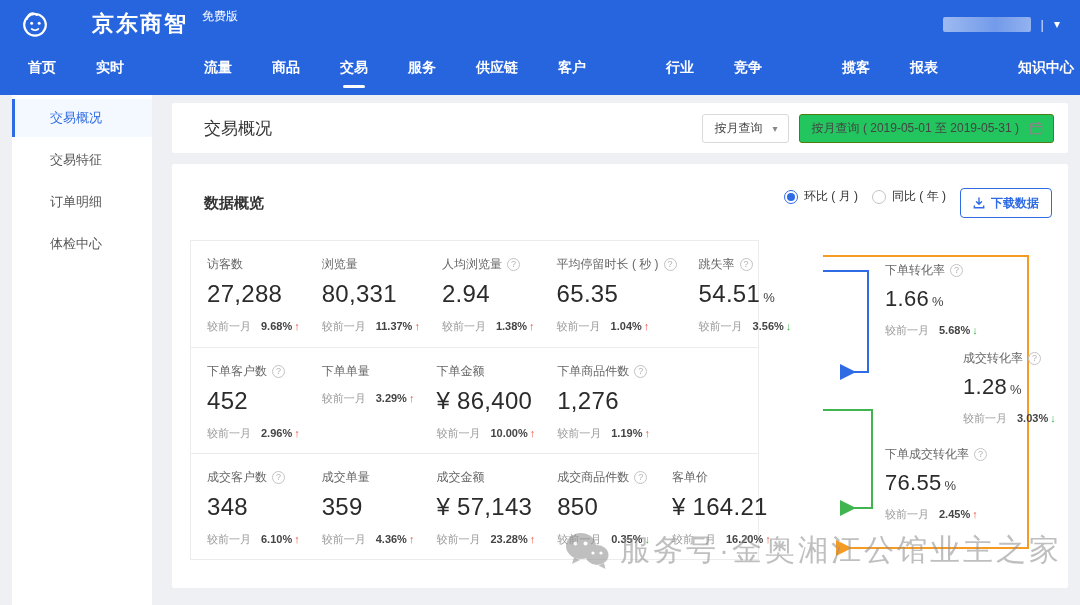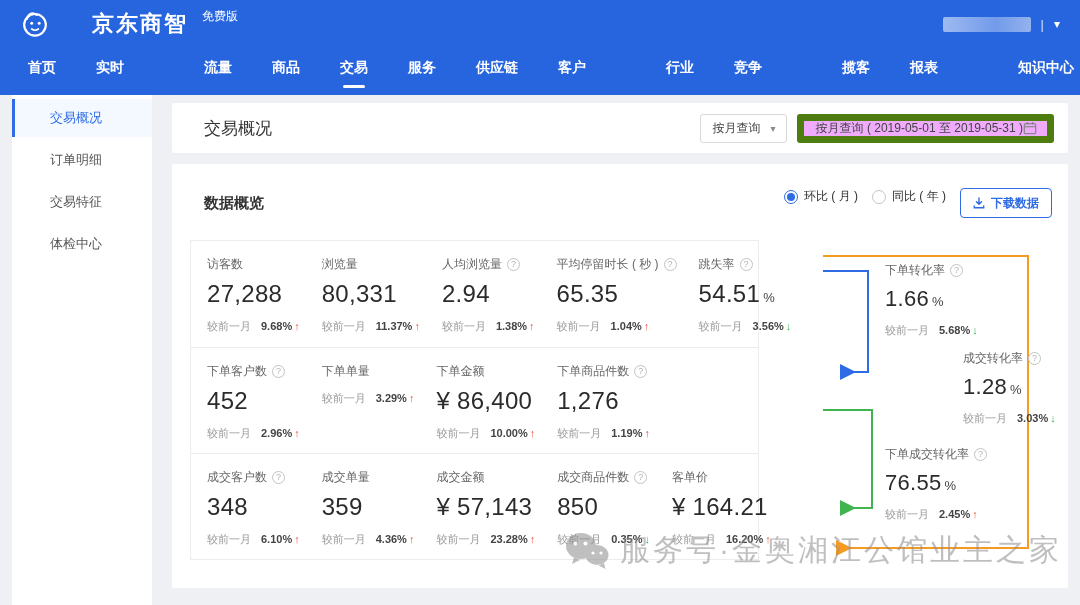--- a/index.html
+++ b/index.html
@@ -32,21 +32,21 @@
   .sb-item.active { color:#2e6be5; background:#f4f8ff; }
   .sb-item.active::before { content:""; position:absolute; left:0; top:0; bottom:0; width:3px; background:#2e6be5; }
 
   
   .main { position:absolute; left:172px; top:103px; width:896px; }
   .titlebar { height:50px; background:#fff; border-radius:2px; display:flex; align-items:center; padding:0 14px 0 32px; }
   .page-title { font-size:17px; color:#333; }
   .tb-right { margin-left:auto; display:flex; align-items:center; gap:10px; }
   .select { display:flex; align-items:center; gap:10px; height:29px; padding:0 10px 0 12px; border:1px solid #d9d9d9; border-radius:3px; font-size:12px; color:#444; background:#fff; cursor:pointer; }
   .select .caret { font-size:10px; color:#888; }
-  .datebox { display:flex; align-items:center; height:29px; padding:0 10px 0 12px; border:7px solid #4d7c0f; border-radius:3px; font-size:12px; color:#444; background:#f0abfc; cursor:pointer; }
+  .datebox { display:flex; align-items:center; gap:10px; height:29px; padding:0 10px 0 12px; border:1px solid #4d7c0f; border-radius:3px; font-size:12px; color:#444; background:#22c55e; cursor:pointer; }
 
   .card { position:absolute; left:0; top:61px; width:896px; height:424px; background:#fff; border-radius:2px; }
 
   .section-head { position:absolute; left:32px; right:16px; top:24px; display:flex; align-items:center; }
   .section-title { font-size:15px; color:#333; font-weight:700; }
   .sh-right { margin-left:auto; display:flex; align-items:flex-start; gap:14px; }
   .radio { display:flex; align-items:center; gap:6px; font-size:12px; color:#333; cursor:pointer; }
   .rdot { width:14px; height:14px; border-radius:50%; border:1px solid #c4c4c4; background:#fff; position:relative; }
   .radio.checked .rdot { border-color:#2e6be5; }
   .radio.checked .rdot::after { content:""; position:absolute; left:2px; top:2px; width:8px; height:8px; border-radius:50%; background:#2e6be5; }
@@ -117,22 +117,22 @@
     <i class="vdiv"></i>
     <span class="nav-item">揽客</span>
     <span class="nav-item">报表</span>
     <i class="vdiv"></i>
     <span class="nav-item">知识中心</span>
   </nav>
 </header>
 
 <aside class="sidebar">
   <div class="sb-item active">交易概况</div>
+  <div class="sb-item">交易特征</div>
   <div class="sb-item">订单明细</div>
-  <div class="sb-item">交易特征</div>
   <div class="sb-item">体检中心</div>
 </aside>
 
 <div class="main">
 
   <div class="titlebar">
     <span class="page-title">交易概况</span>
     <div class="tb-right">
       <div class="select">
         <span>按月查询</span>

